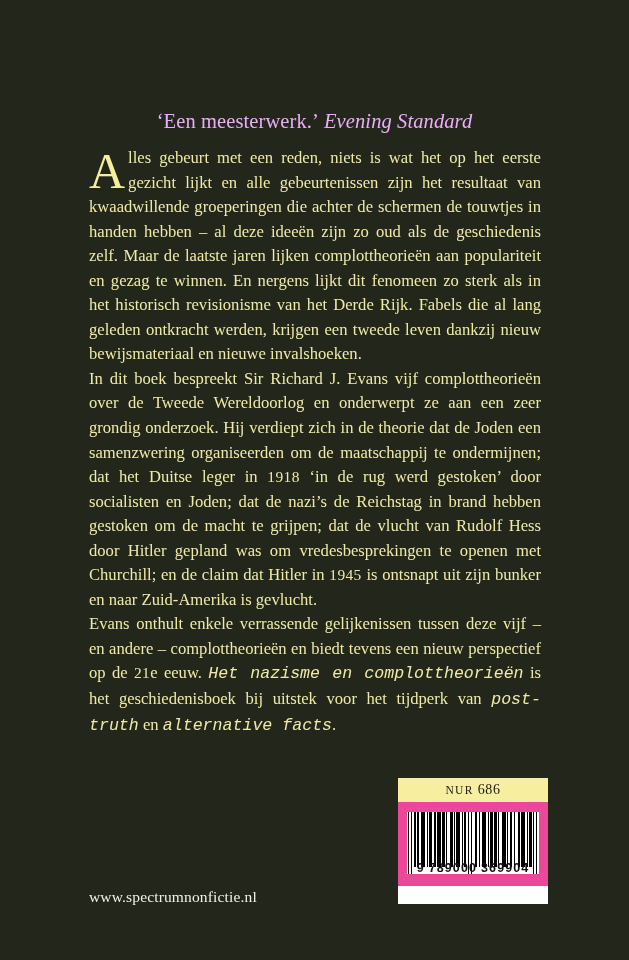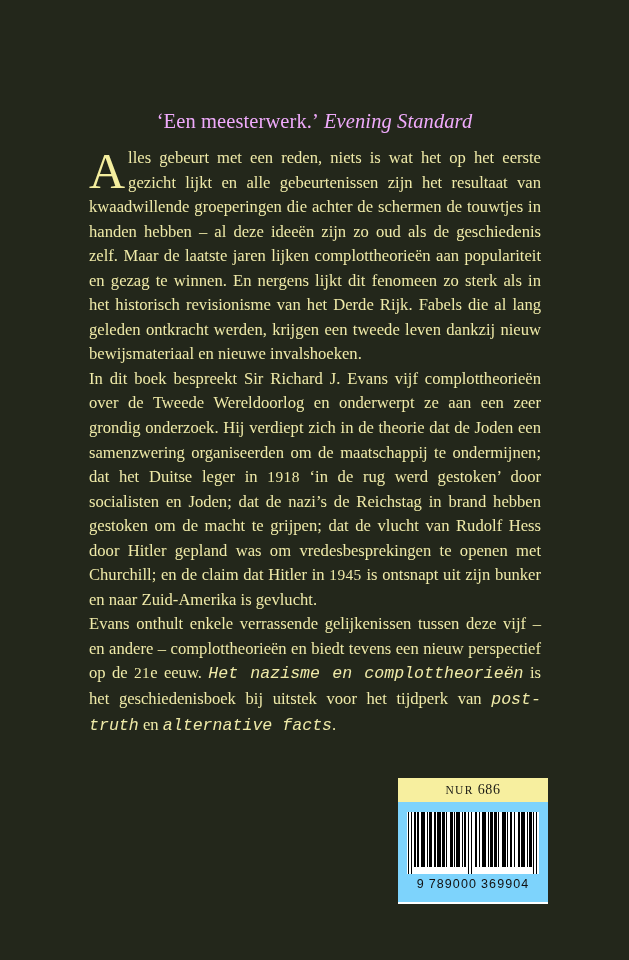--- a/index.html
+++ b/index.html
@@ -115,24 +115,25 @@
     letter-spacing: 0.6px;
     white-space: nowrap;
   }
   .nur-text .sc {
     font-size: 11.5px;
     letter-spacing: 1.3px;
   }
 
   .barcode-area {
     position: relative;
-    height: 100px;
-    background: #7dd3fc;
+    height: 84px;
+    background: #ec4899;
     box-sizing: border-box;
     padding: 10px 9px 0 9px;
+    font-weight: bold;
   }
   .bars {
     height: 62px;
     width: 100%;
     display: block;
   }
   .isbn-digits {
     position: absolute;
     left: 0;
     right: 0;
@@ -155,20 +156,21 @@
   <div class="quote">
     <span>‘Een meesterwerk.’</span><span class="source">Evening Standard</span>
   </div>
 
   <div class="blurb">
     <p><span class="dropcap">A</span><span>lles gebeurt met een reden, niets is wat het op het eerste gezicht lijkt en alle gebeurtenissen zijn het resultaat van kwaadwillende groeperingen die achter de schermen de touwtjes in handen hebben – al deze ideeën zijn zo oud als de geschiedenis zelf. Maar de laatste jaren lijken complottheorieën aan populariteit en gezag te winnen. En nergens lijkt dit fenomeen zo sterk als in het historisch revisionisme van het Derde Rijk. Fabels die al lang geleden ontkracht werden, krijgen een tweede leven dankzij nieuw bewijsmateriaal en nieuwe invalshoeken.</span></p>
     <p><span>In dit boek bespreekt Sir Richard J. Evans vijf complottheorieën over de Tweede Wereldoorlog en onderwerpt ze aan een zeer grondig onderzoek. Hij verdiept zich in de theorie dat de Joden een samenzwering organiseerden om de maatschappij te ondermijnen; dat het Duitse leger in </span><span class="osf">1918</span><span> ‘in de rug werd gestoken’ door socialisten en Joden; dat de nazi’s de Reichstag in brand hebben gestoken om de macht te grijpen; dat de vlucht van Rudolf Hess door Hitler gepland was om vredesbesprekingen te openen met Churchill; en de claim dat Hitler in </span><span class="osf">1945</span><span> is ontsnapt uit zijn bunker en naar Zuid-Amerika is gevlucht.</span></p>
     <p><span>Evans onthult enkele verrassende gelijkenissen tussen deze vijf – en andere – complottheorieën en biedt tevens een nieuw perspectief op de </span><span class="osf">21</span><span>e eeuw. </span><span class="it">Het nazisme en complottheorieën</span><span> is het geschiedenisboek bij uitstek voor het tijdperk van </span><span class="it">post-truth</span><span> en </span><span class="it">alternative facts</span><span>.</span></p>
   </div>
 
+  <div class="website">www.spectrumnonfictie.nl</div>
 
   <div class="barcode-block">
     <div class="nur-band">
       <span class="nur-text"><span class="sc">NUR</span> <span>686</span></span>
     </div>
     <div class="barcode-area">
       <svg class="bars" viewBox="0 0 132 62" preserveAspectRatio="none" shape-rendering="crispEdges">
         <rect x="0" y="0" width="132" height="62" fill="#ffffff"></rect>
         <g fill="#000000">
           <rect x="1" y="0" width="1.3" height="62"></rect>

